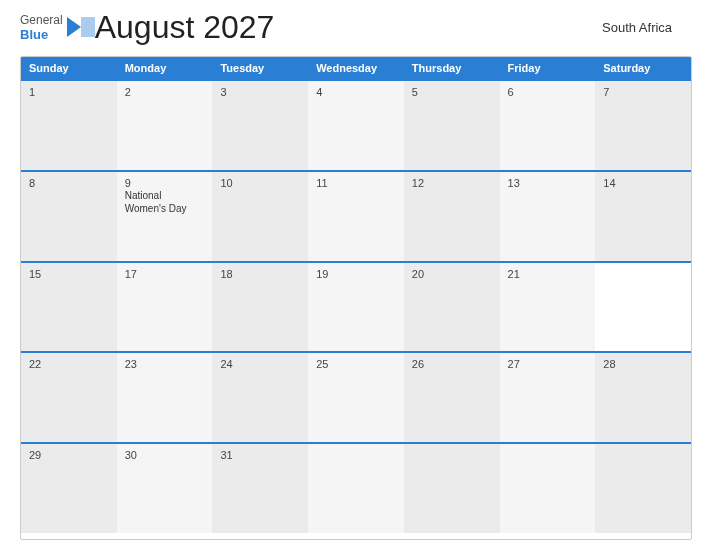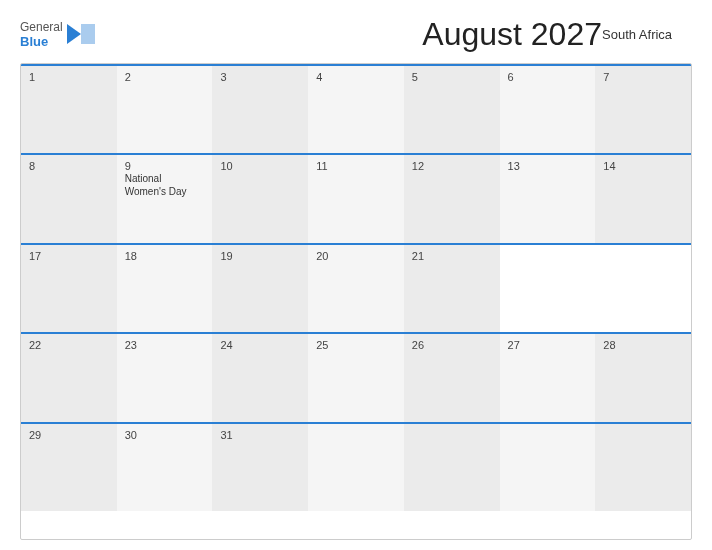--- a/index.html
+++ b/index.html
@@ -6,21 +6,21 @@
     body {
       width: 712px;
       height: 550px;
       background: #fff;
       font-family: Arial, sans-serif;
       overflow: hidden;
     }
     .page {
       width: 712px;
       height: 550px;
-      padding: 16px 20px 10px 20px;
+      padding: 9px 20px 10px 20px;
       display: flex;
       flex-direction: column;
     }
     .header {
       display: flex;
       align-items: center;
       justify-content: space-between;
       margin-bottom: 10px;
     }
     .logo {
@@ -37,21 +37,21 @@
     .logo-text .blue { color: #2a7fd4; font-size: 13px; font-weight: bold; margin-top: 36px; }
     .logo-flag {
       width: 28px;
       height: 20px;
       margin-left: 2px;
     }
     .month-title {
       font-size: 32px;
       font-weight: normal;
       color: #222;
-      text-align: right;
+      text-align: left;
       flex: 1;
     }
     .country {
       font-size: 13px;
       color: #333;
       text-align: left;
       min-width: 90px;
     }
     .calendar {
       flex: 1;
@@ -128,20 +128,29 @@
       <svg class="logo-flag" viewBox="0 0 28 20">
         <polygon points="0,0 14,10 0,20" fill="#2a7fd4"></polygon>
         <polygon points="14,0 28,0 28,20 14,20" fill="#2a7fd4" opacity="0.4"></polygon>
       </svg>
     </div>
     <div class="month-title">August 2027</div>
     <div class="country">South Africa</div>
   </div>
 
   <div class="calendar">
+    <div class="cal-header">
+    <div class="cal-header-cell">Sunday</div>
+        <div class="cal-header-cell">Monday</div>
+        <div class="cal-header-cell">Tuesday</div>
+        <div class="cal-header-cell">Wednesday</div>
+        <div class="cal-header-cell">Thursday</div>
+        <div class="cal-header-cell">Friday</div>
+        <div class="cal-header-cell">Saturday</div>
+      </div>
     <div class="cal-body">
     <div class="cal-week">
           <div class="cal-cell">
             <span class="day-num">1</span>
           </div>
           <div class="cal-cell">
             <span class="day-num">2</span>
           </div>
           <div class="cal-cell">
             <span class="day-num">3</span>
@@ -174,20 +183,23 @@
             <span class="day-num">12</span>
           </div>
           <div class="cal-cell">
             <span class="day-num">13</span>
           </div>
           <div class="cal-cell">
             <span class="day-num">14</span>
           </div>
         </div>
         <div class="cal-week">
+          <div class="cal-cell">
+            <span class="day-num">15</span>
+          </div>
           <div class="cal-cell">
             <span class="day-num">17</span>
           </div>
           <div class="cal-cell">
             <span class="day-num">18</span>
           </div>
           <div class="cal-cell">
             <span class="day-num">19</span>
           </div>
           <div class="cal-cell">

